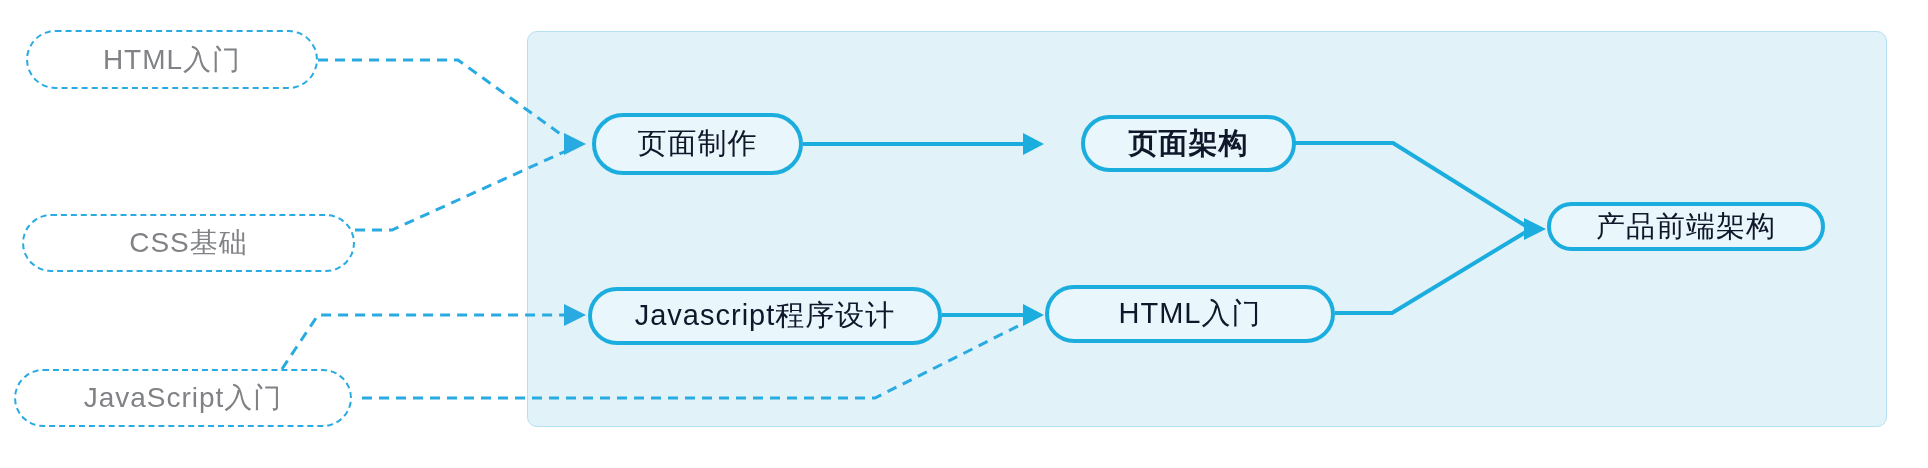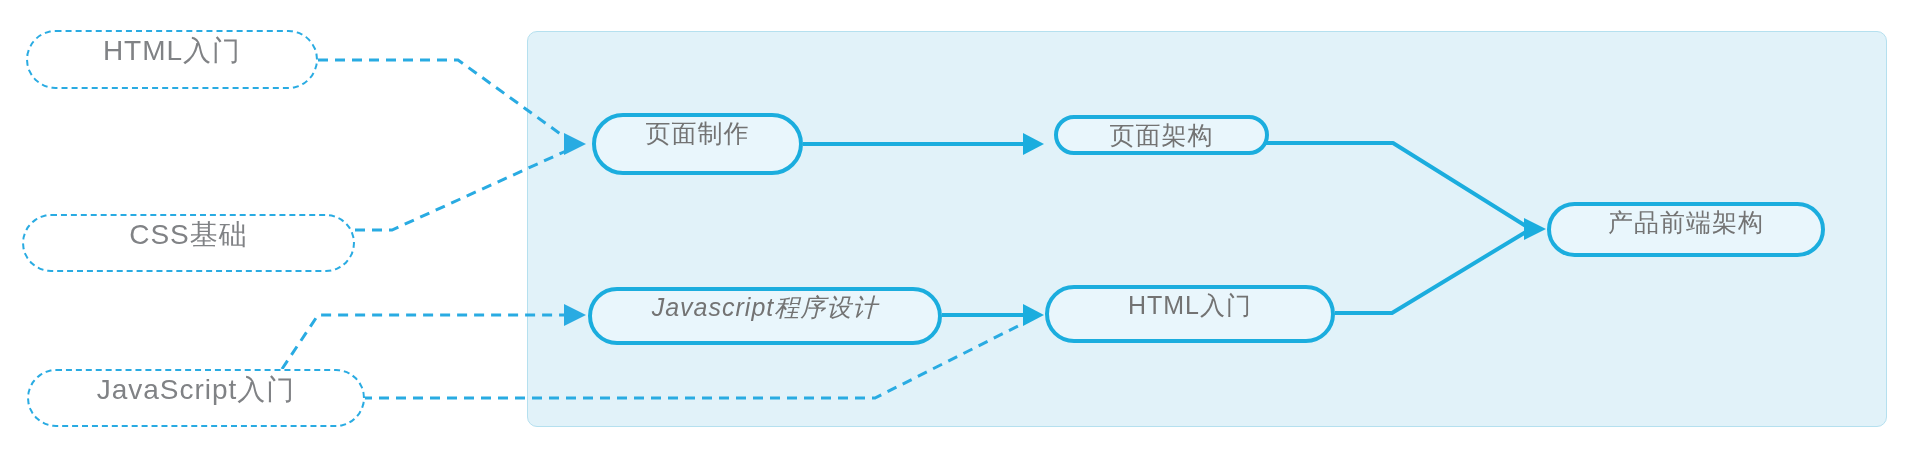--- a/index.html
+++ b/index.html
@@ -9,40 +9,40 @@
   }
   .stage{position:absolute;inset:0;width:1928px;height:468px;}
   .panel{
     position:absolute;left:527px;top:31px;width:1360px;height:396px;
     background:#e1f2f9;border:1px solid #b5e0ef;border-radius:10px;
     box-sizing:border-box;
   }
   .edges{position:absolute;left:0;top:0;width:1928px;height:468px;pointer-events:none;}
   .node{
     position:absolute;box-sizing:border-box;
-    display:flex;align-items:flex-start;justify-content:center;
+    display:flex;align-items:center;justify-content:center;
     border-radius:31px;white-space:nowrap;
   }
   .node.dashed{
     background:#ffffff;border:2px dashed #29abe2;
     color:#808285;font-size:28px;letter-spacing:1px;
   }
   .node.solid{
     background:#e9f6fc;border:4px solid #1badde;
-    color:#737373;font-size:25px;letter-spacing:1px;
+    color:#0f172a;font-size:29px;letter-spacing:1px;
   }
   
   .n-html    {left:26px;  top:30px;  width:292px; height:59px;}
   .n-css     {left:22px;  top:214px; width:333px; height:58px;}
-  .n-jsintro {left:27px;  top:369px; width:338px; height:58px;}
+  .n-jsintro {left:14px;  top:369px; width:338px; height:58px;}
   .n-pagemake{left:592px; top:113px; width:211px; height:62px;}
-  .n-jsprog  {left:588px; top:287px; width:354px; height:58px;font-style:italic;}
-  .n-pagearch{left:1054px;top:115px; width:215px; height:40px;}
+  .n-jsprog  {left:588px; top:287px; width:354px; height:58px;}
+  .n-pagearch{left:1081px;top:115px; width:215px; height:57px;font-weight:bold;}
   .n-dom     {left:1045px;top:285px; width:290px; height:58px;}
-  .n-front   {left:1547px;top:202px; width:278px; height:55px;font-family:Liberation Serif, serif;}
+  .n-front   {left:1547px;top:202px; width:278px; height:49px;font-family:Liberation Serif, serif;}
 </style>
 </head>
 <body>
 
 <div class="stage">
 
   <div class="panel"></div>
 
   <svg class="edges" viewBox="0 0 1928 468" xmlns="http://www.w3.org/2000/svg">
 

